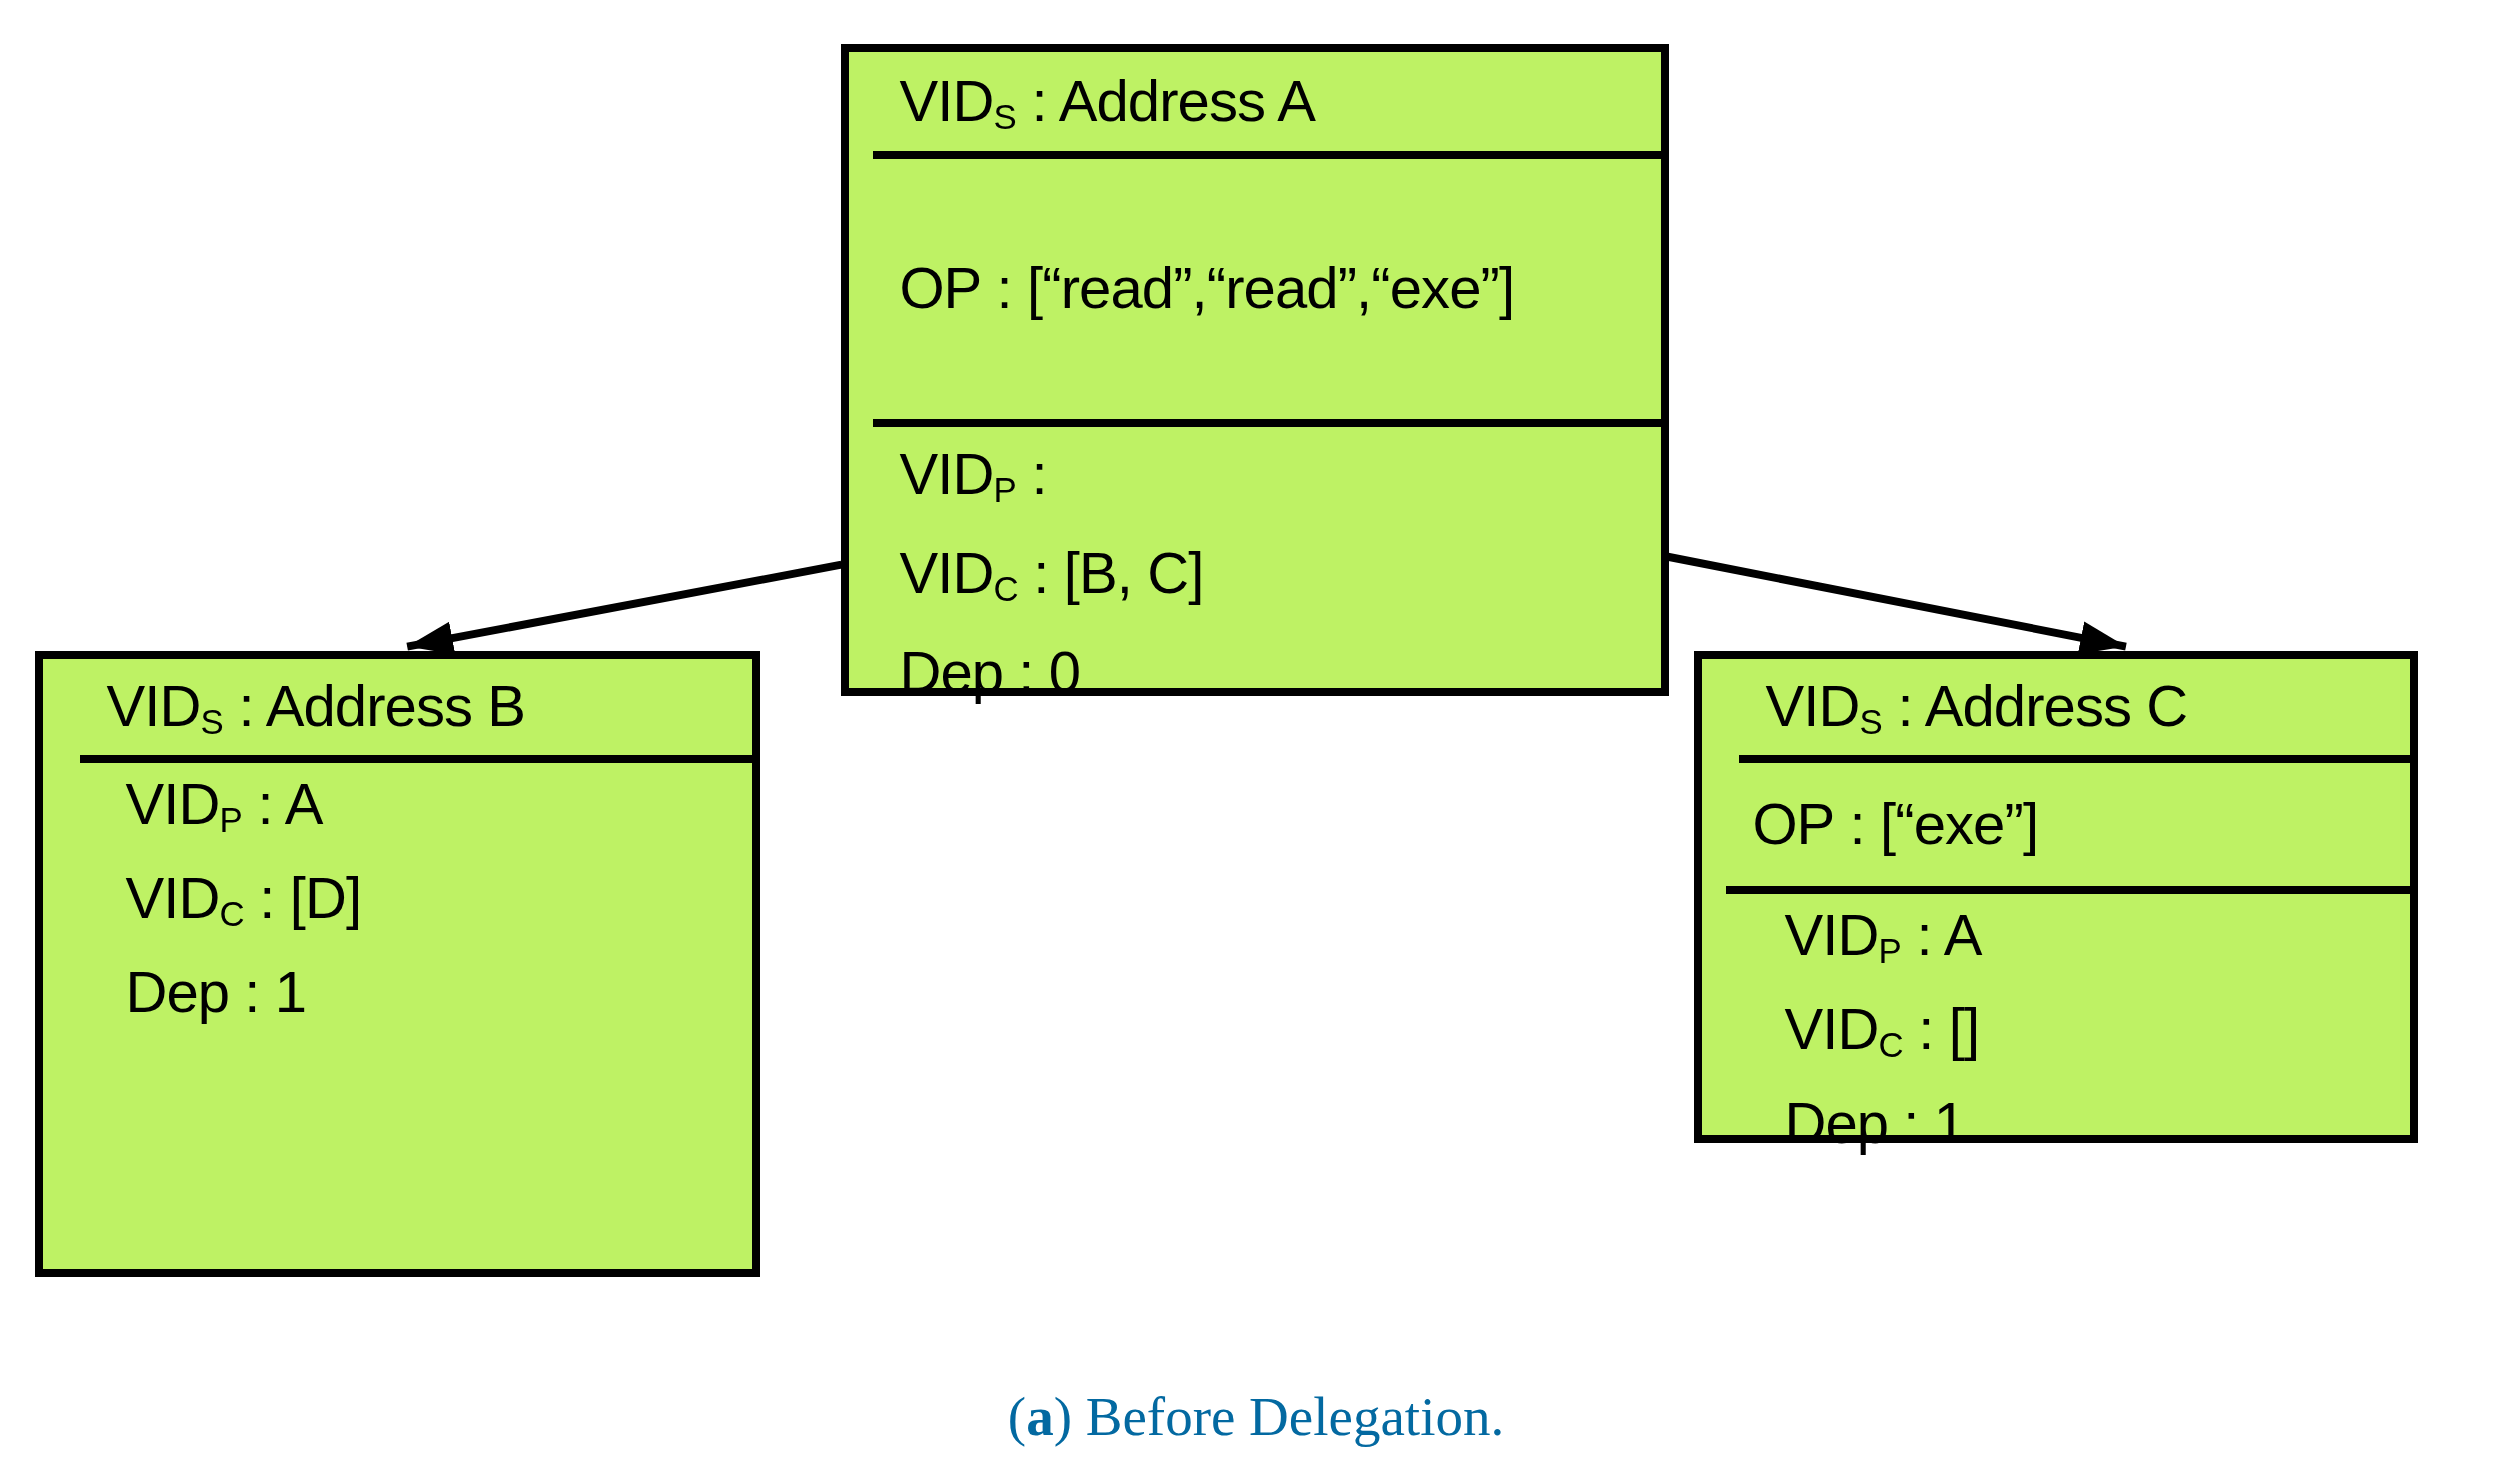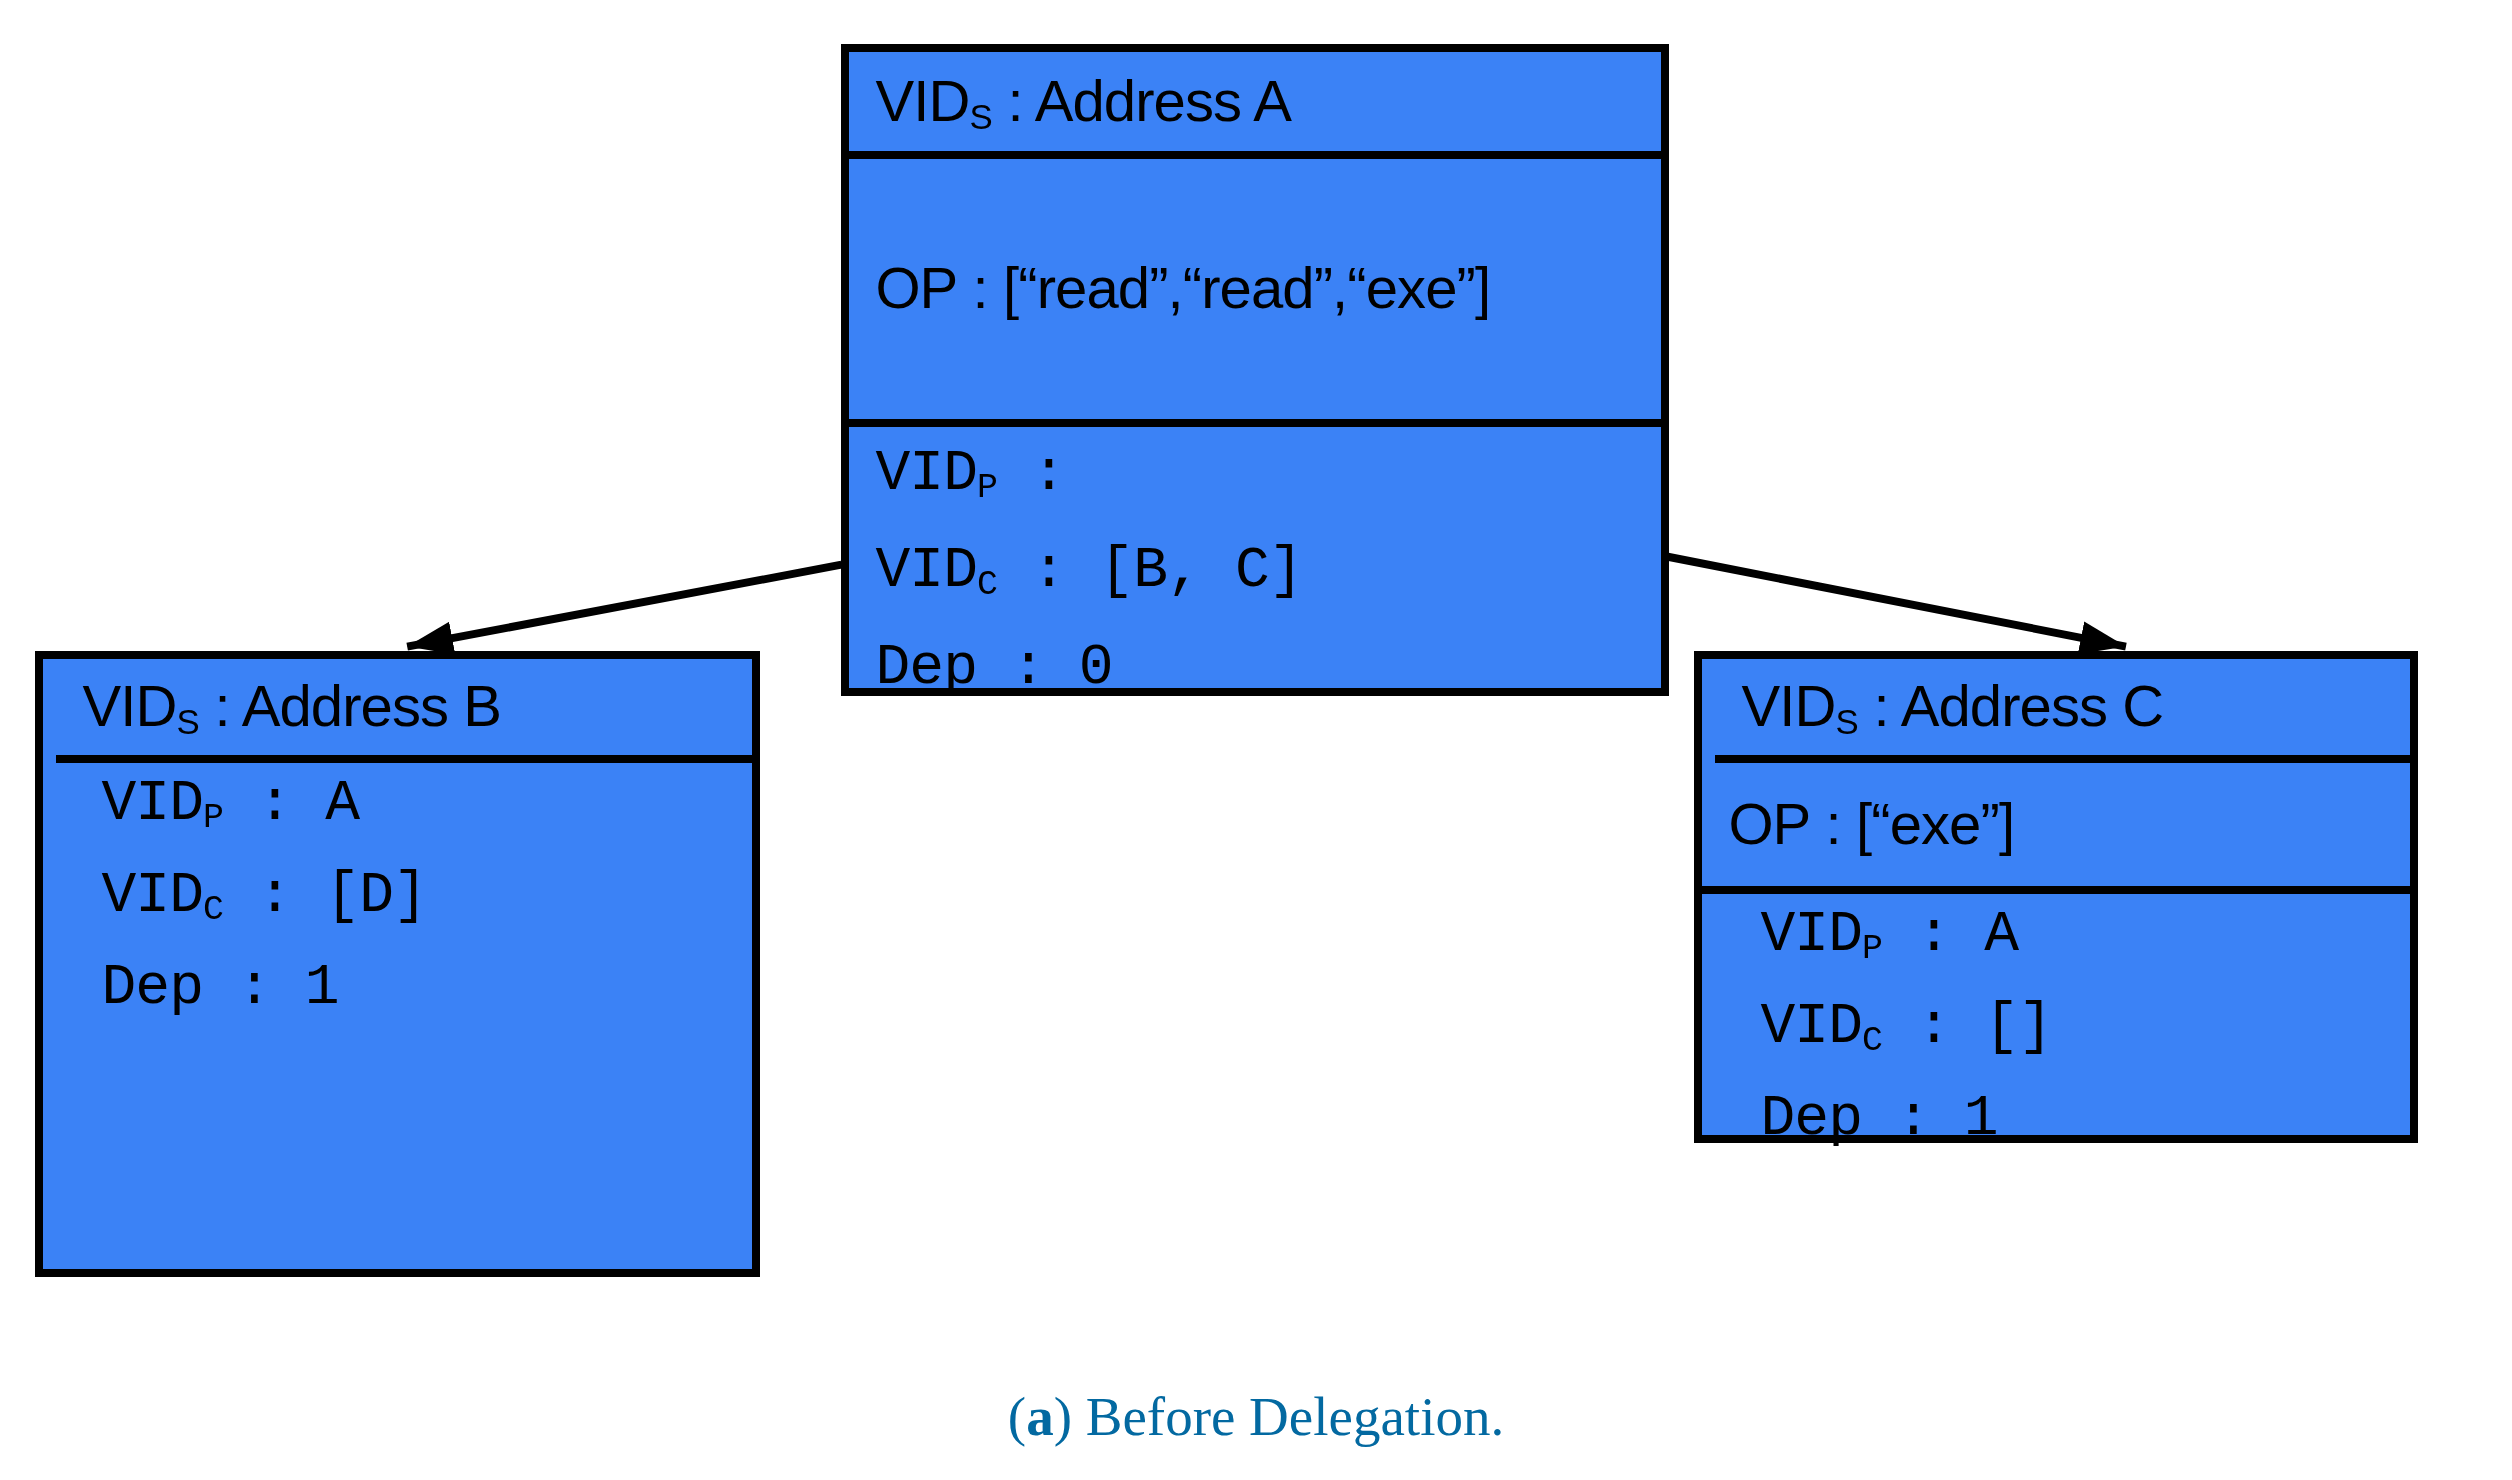--- a/index.html
+++ b/index.html
@@ -23,27 +23,28 @@
   .arrows {
     position: absolute;
     left: 0; top: 0;
     width: 2512px;
     height: 1480px;
   }
   .node {
     position: absolute;
     box-sizing: border-box;
     border: 8px solid #000000;
-    background: #3b82f6;
+    background: #bef264;
     display: flex;
     flex-direction: column;
     font-family: "Liberation Sans", sans-serif;
     font-size: 58px;
     letter-spacing: -0.9px;
     color: #000000;
+    padding-left: 24px;
   }
   #node-a { left: 841px;  top: 44px;  width: 828px; height: 652px; }
   #node-b { left: 35px;   top: 651px; width: 725px; height: 626px; }
   #node-c { left: 1694px; top: 651px; width: 724px; height: 492px; }
 
   .row-header {
     flex: 0 0 auto;
     display: flex;
     align-items: center;
     padding-left: 26.4px;
@@ -59,21 +60,20 @@
     align-items: center;
     padding-left: 26.4px;
     border-bottom: 8px solid #000000;
     white-space: nowrap;
   }
 
   .row-fields {
     flex: 0 0 auto;
     padding-left: 26.4px;
     white-space: nowrap;
-    font-family: Liberation Mono, monospace;
   }
   #node-a .row-fields { height: 256px; padding-top: 5.3px; }
   #node-a .field-line { line-height: 83px; }
   #node-b .row-fields, #node-c .row-fields { height: 239px; padding-top: 1.8px; margin-left: 32px; }
   #node-b .field-line, #node-c .field-line { line-height: 78px; }
 
   .sub {
     font-size: 0.60em;
     vertical-align: -0.23em;
     letter-spacing: -0.4px;

